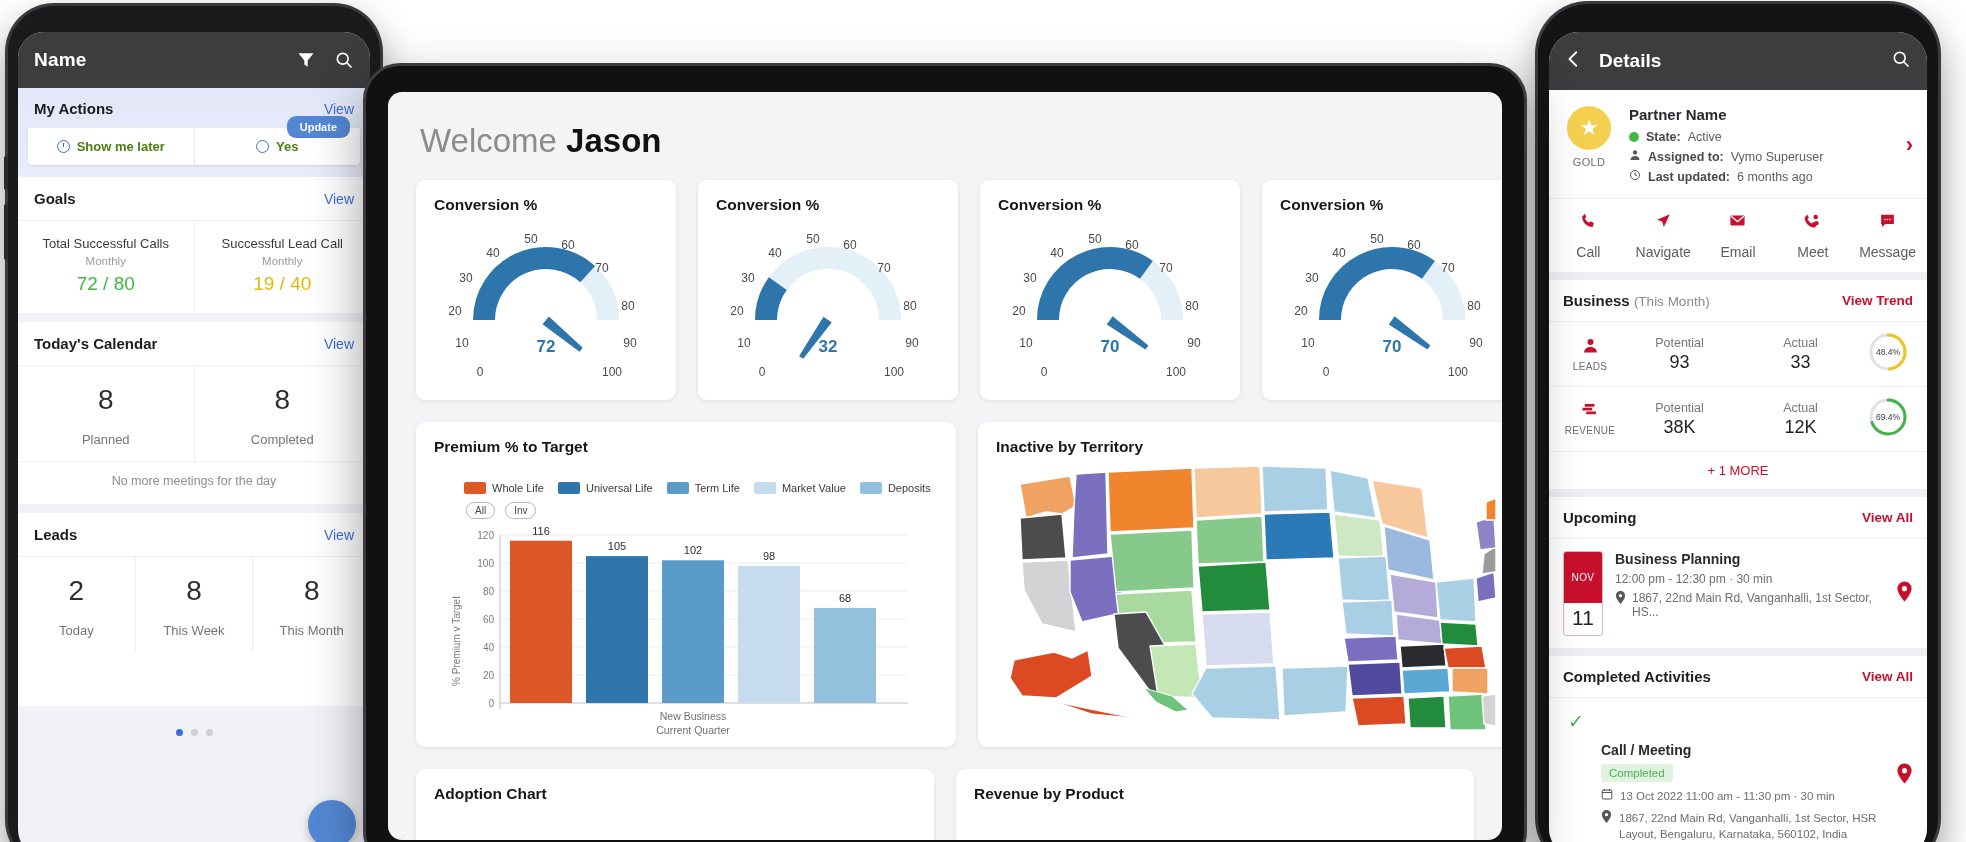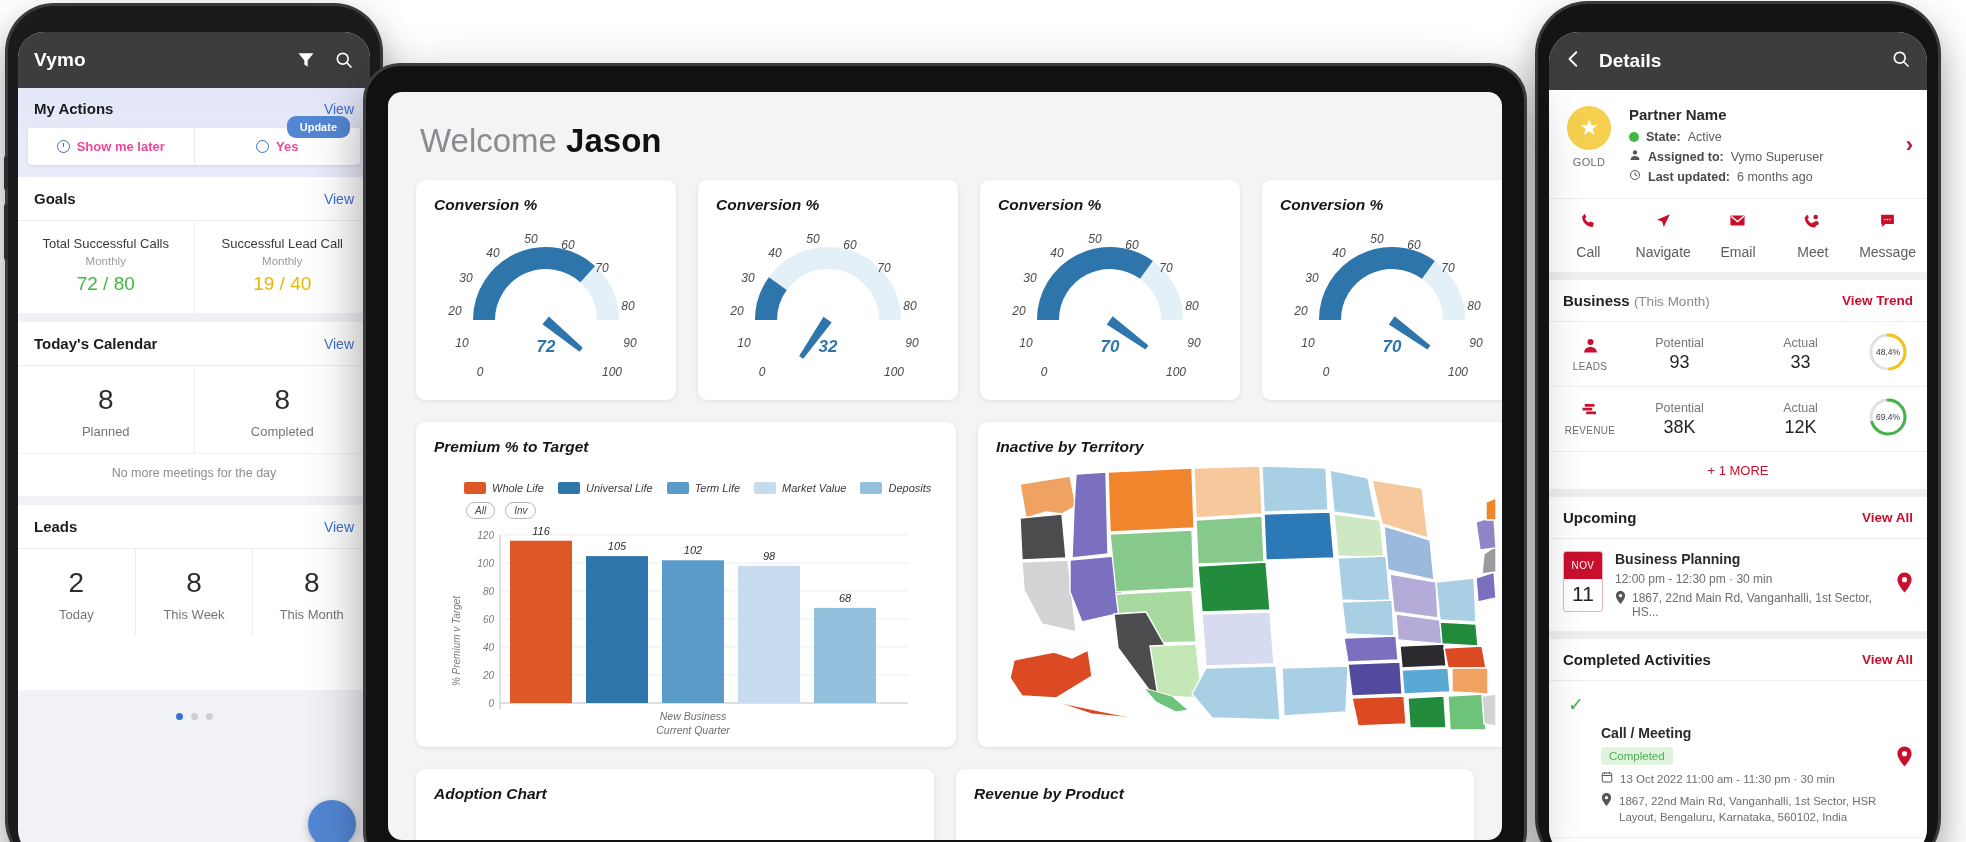--- a/index.html
+++ b/index.html
@@ -84,21 +84,21 @@
     background: radial-gradient(circle at 40% 35%, #f3d8cf 0%, #e0b0a2 55%, #c98b78 100%);
     position: relative; overflow:hidden;
   }
   .lp-avatar:after {
     content:''; position:absolute; left:6px; top:9px; width:17px; height:12px;
     background:#b9533f; clip-path: polygon(50% 0,100% 42%,100% 100%,0 100%,0 42%);
   }
   .lp-card-text { font-size: 12.8px; color: #2a2a2c; line-height: 1.42; }
   .lp-card-actions { display: flex; border-top: 1px solid #e9e9ec; }
   .lp-card-actions .act {
-    flex: 1; text-align: center; padding: 11px 0; font-size: 13px; color: #ec4899;
+    flex: 1; text-align: center; padding: 11px 0; font-size: 13px; color: #4d7c0f;
     font-weight: 600; display:flex; align-items:center; justify-content:center; gap:7px;
   }
   .lp-card-actions .act + .act { border-left: 1px solid #e9e9ec; }
   .ring { width:13px;height:13px;border:1.6px solid #3b6fd4;border-radius:50%; display:inline-block;}
   .clk { width:13px;height:13px;border:1.6px solid #3b6fd4;border-radius:50%; position:relative; display:inline-block;}
   .clk:after{content:'';position:absolute;left:5px;top:2px;width:1.4px;height:4.4px;background:#3b6fd4;}
 
   .lp-block { background: #fff; margin-bottom: 9px; }
   .lp-block-head {
     display:flex; align-items:center; justify-content:space-between;
@@ -112,37 +112,37 @@
   .lp-stat + .lp-stat { border-left: 1px solid #eeeef0; }
   .lp-stat .lbl { font-size: 13px; color:#3a3a3c; }
   .lp-stat .sub { font-size: 11.5px; color:#9b9b9f; margin-top: 4px; }
   .lp-stat .val { font-size: 19px; margin-top: 6px; font-weight: 500; }
   .lp-stat .val.green { color:#3fb93f; }
   .lp-stat .val.amber { color:#e8b800; }
 
   .lp-bignum { flex:1; text-align:center; padding: 18px 2px 14px 2px; }
   .lp-bignum + .lp-bignum { border-left: 1px solid #eeeef0; }
   .lp-bignum .n { font-size: 28px; color:#2e2e30; font-weight: 300; }
-  .lp-bignum .c { font-size: 13px; color:#75757a; margin-top: 8px; }
+  .lp-bignum .c { font-size: 13px; color:#75757a; margin-top: 16px; }
   .lp-note { text-align:center; font-size:12.5px; color:#8d8d92; padding: 12px 0 16px 0; border-top:1px solid #f2f2f4;}
 
   .lp-dots { display:flex; justify-content:center; gap:8px; padding: 14px 0 10px 0; }
   .lp-dots i { width:7px; height:7px; border-radius:50%; background:#cfcfd4; display:block; }
   .lp-dots i.on { background:#3b6fd4; }
   .lp-fab {
     position:absolute; right: 14px; bottom: 8px; width:48px; height:48px;
     border-radius:50%; background:#5387d4; box-shadow: 0 3px 8px rgba(0,0,0,.25);
   }
 
   
   .tb-inner { padding: 22px 28px 0 28px; height: 100%; overflow: hidden; }
   .tb-welcome { font-size: 33px; color:#8b8b90; font-weight: 400; margin: 8px 0 20px 4px; }
   .tb-welcome b { color:#111; font-weight: 800; }
   .tb-row { display:flex; gap: 22px; margin-bottom: 22px; }
-  .tb-card { background:#fff; border-radius: 9px; box-shadow: 0 1px 4px rgba(0,0,0,.09); padding: 16px 18px; font-style: italic; }
+  .tb-card { background:#fff; border-radius: 9px; box-shadow: 0 1px 4px rgba(0,0,0,.09); padding: 16px 18px; }
   .tb-card .ttl { font-size: 15.5px; font-weight: bold; color:#17171a; }
   .gauge-card { flex: 1; height: 220px; }
   .gauge-wrap { display:flex; justify-content:center; align-items:center; margin-top: 2px; }
 
   .half { flex: 1; }
   .chart-card { height: 325px; }
   .legend { display:flex; gap: 8px; flex-wrap: wrap; margin: 26px 0 2px 30px; }
   .legend .li { display:flex; align-items:center; gap:6px; margin-right: 6px; }
   .legend .sw { width: 22px; height: 12px; border-radius: 2px; display:block; }
   .legend .lt { font-size: 11px; color:#3a3a3c; }
@@ -195,21 +195,21 @@
   .rp-biz-col { flex:1; text-align:center; }
   .rp-biz-col .k { font-size: 12.5px; color:#76767b; }
   .rp-biz-col .v { font-size: 18px; font-weight: normal; color:#232326; margin-top: 2px; }
   .rp-more { text-align:center; font-size: 13px; color:#c8102e; padding: 11px 0; }
 
   .rp-up { display:flex; padding: 12px 14px; gap: 12px; align-items:flex-start; }
   .cal {
     width: 40px; flex:none; border:1px solid #e0b5bd; border-radius: 3px; overflow:hidden; text-align:center;
     background:#fff;
   }
-  .cal .m { background:#c8102e; color:#fff; font-size: 10px; padding: 8px 0; letter-spacing:.4px;}
+  .cal .m { background:#c8102e; color:#fff; font-size: 10px; padding: 20px 0; letter-spacing:.4px;}
   .cal .d { font-size: 21px; color:#232326; padding: 3px 0 5px 0; }
   .rp-up .body { flex:1; }
   .rp-up .ttl { font-size: 14px; font-weight: bold; color:#2a2a2e; }
   .rp-up .ln { font-size: 12px; color:#6d6d72; margin-top: 5px; display:flex; gap:6px; align-items:flex-start; }
   .pin-red { color:#c8102e; font-size: 19px; align-self:center; }
 
   .rp-act { display:flex; padding: 12px 14px; gap: 12px; align-items:flex-start; border-bottom:1px solid #f1f1f3;}
   .rp-act .chk { color:#4caf50; font-size: 19px; width: 26px; flex:none; text-align:center;}
   .rp-act .body { flex:1;margin-top:32px; }
   .rp-act .ttl { font-size: 14px; font-weight: bold; color:#2a2a2e; }
@@ -221,21 +221,21 @@
 </style>
 </head>
 <body>
 
 <div class="device phone-left">
   <div class="btn-side" style="left:-4px;top:150px;width:4px;height:34px;"></div>
   <div class="btn-side" style="left:-4px;top:198px;width:4px;height:56px;"></div>
   <div class="screen">
 
     <div class="lp-appbar">
-      <div class="title">Vymo</div>
+      <div class="title">Name</div>
       <div class="spacer"></div>
       <div class="icon">
         <svg width="20" height="20" viewBox="0 0 24 24">
             <polygon points="3,4 21,4 14,12.5 14,20 10,17.5 10,12.5" fill="#fff"></polygon>
           </svg>
       </div>
       <div class="icon">
         <svg width="20" height="20" viewBox="0 0 24 24">
             <circle cx="10.5" cy="10.5" r="6.5" fill="none" stroke="#fff" stroke-width="2"></circle>
             <line x1="15.5" y1="15.5" x2="21" y2="21" stroke="#fff" stroke-width="2"></line>

